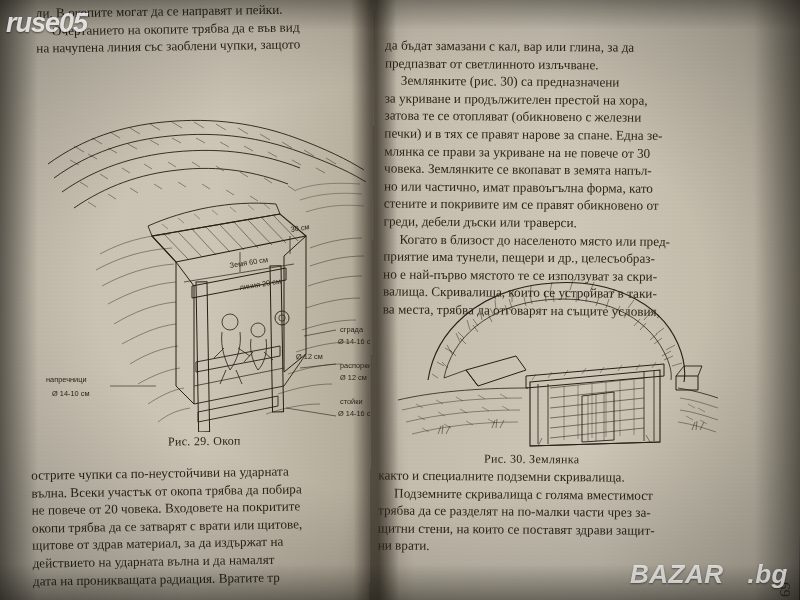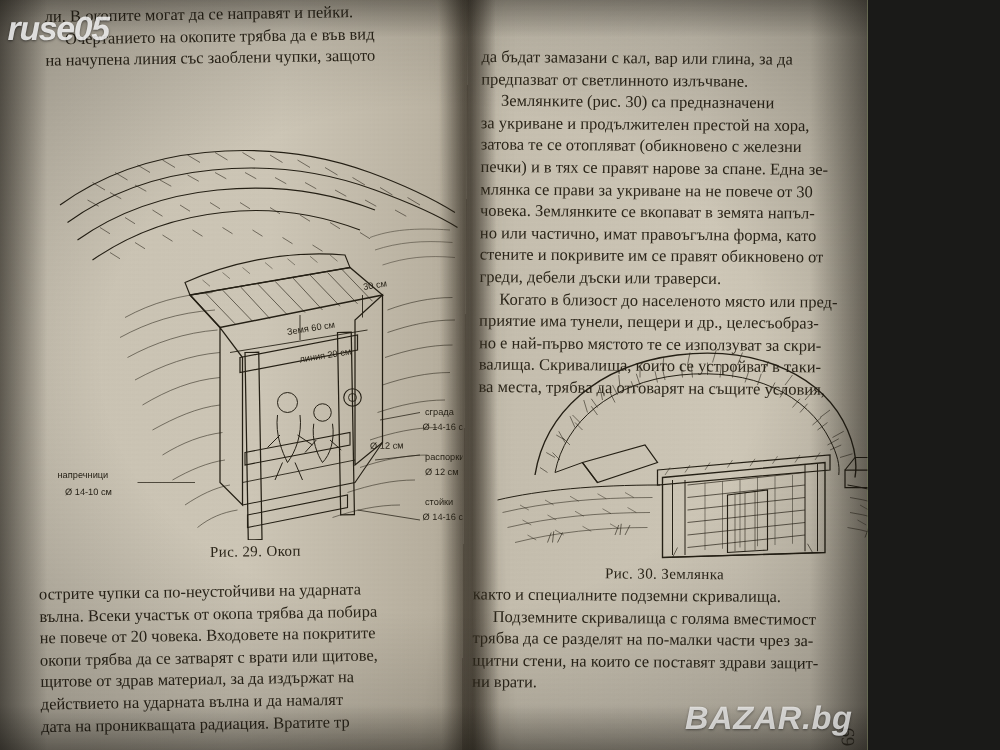--- a/index.html
+++ b/index.html
@@ -2,21 +2,21 @@
 <html><head>
 <meta charset="utf-8">
 <style>
   html, body {
     margin: 0;
     padding: 0;
     background: #1a1a18;
   }
   #page {
     position: relative;
-    width: 694px;
+    width: 800px;
     height: 600px;
     overflow: hidden;
     background: #4d7c0f;
     font-family: "Liberation Serif", serif;
     text-decoration: underline;
   }
 
   
   .photo-bg {
     position: absolute;
@@ -163,21 +163,21 @@
     position: absolute;
     right: 12px; bottom: 10px;
     font-family: "Liberation Sans", sans-serif;
     font-size: 26px;
     font-weight: bold;
     font-style: italic;
     color: rgba(255,255,255,0.72);
     letter-spacing: 0.5px;
     text-shadow: 0 1px 2px rgba(0,0,0,0.45);
   }
-  .wm-bazar .bg { color: rgba(255,255,255,0.72); }
+  .wm-bazar .bg { color: rgba(255,255,255,0.72); margin-left: 24px; }
 
   
   .vignette {
     position: absolute; inset: 0; pointer-events: none;
     background: radial-gradient(ellipse 85% 75% at 50% 48%, rgba(0,0,0,0) 45%, rgba(0,0,0,0.35) 100%);
   }
 </style>
 </head>
 <body>
 

